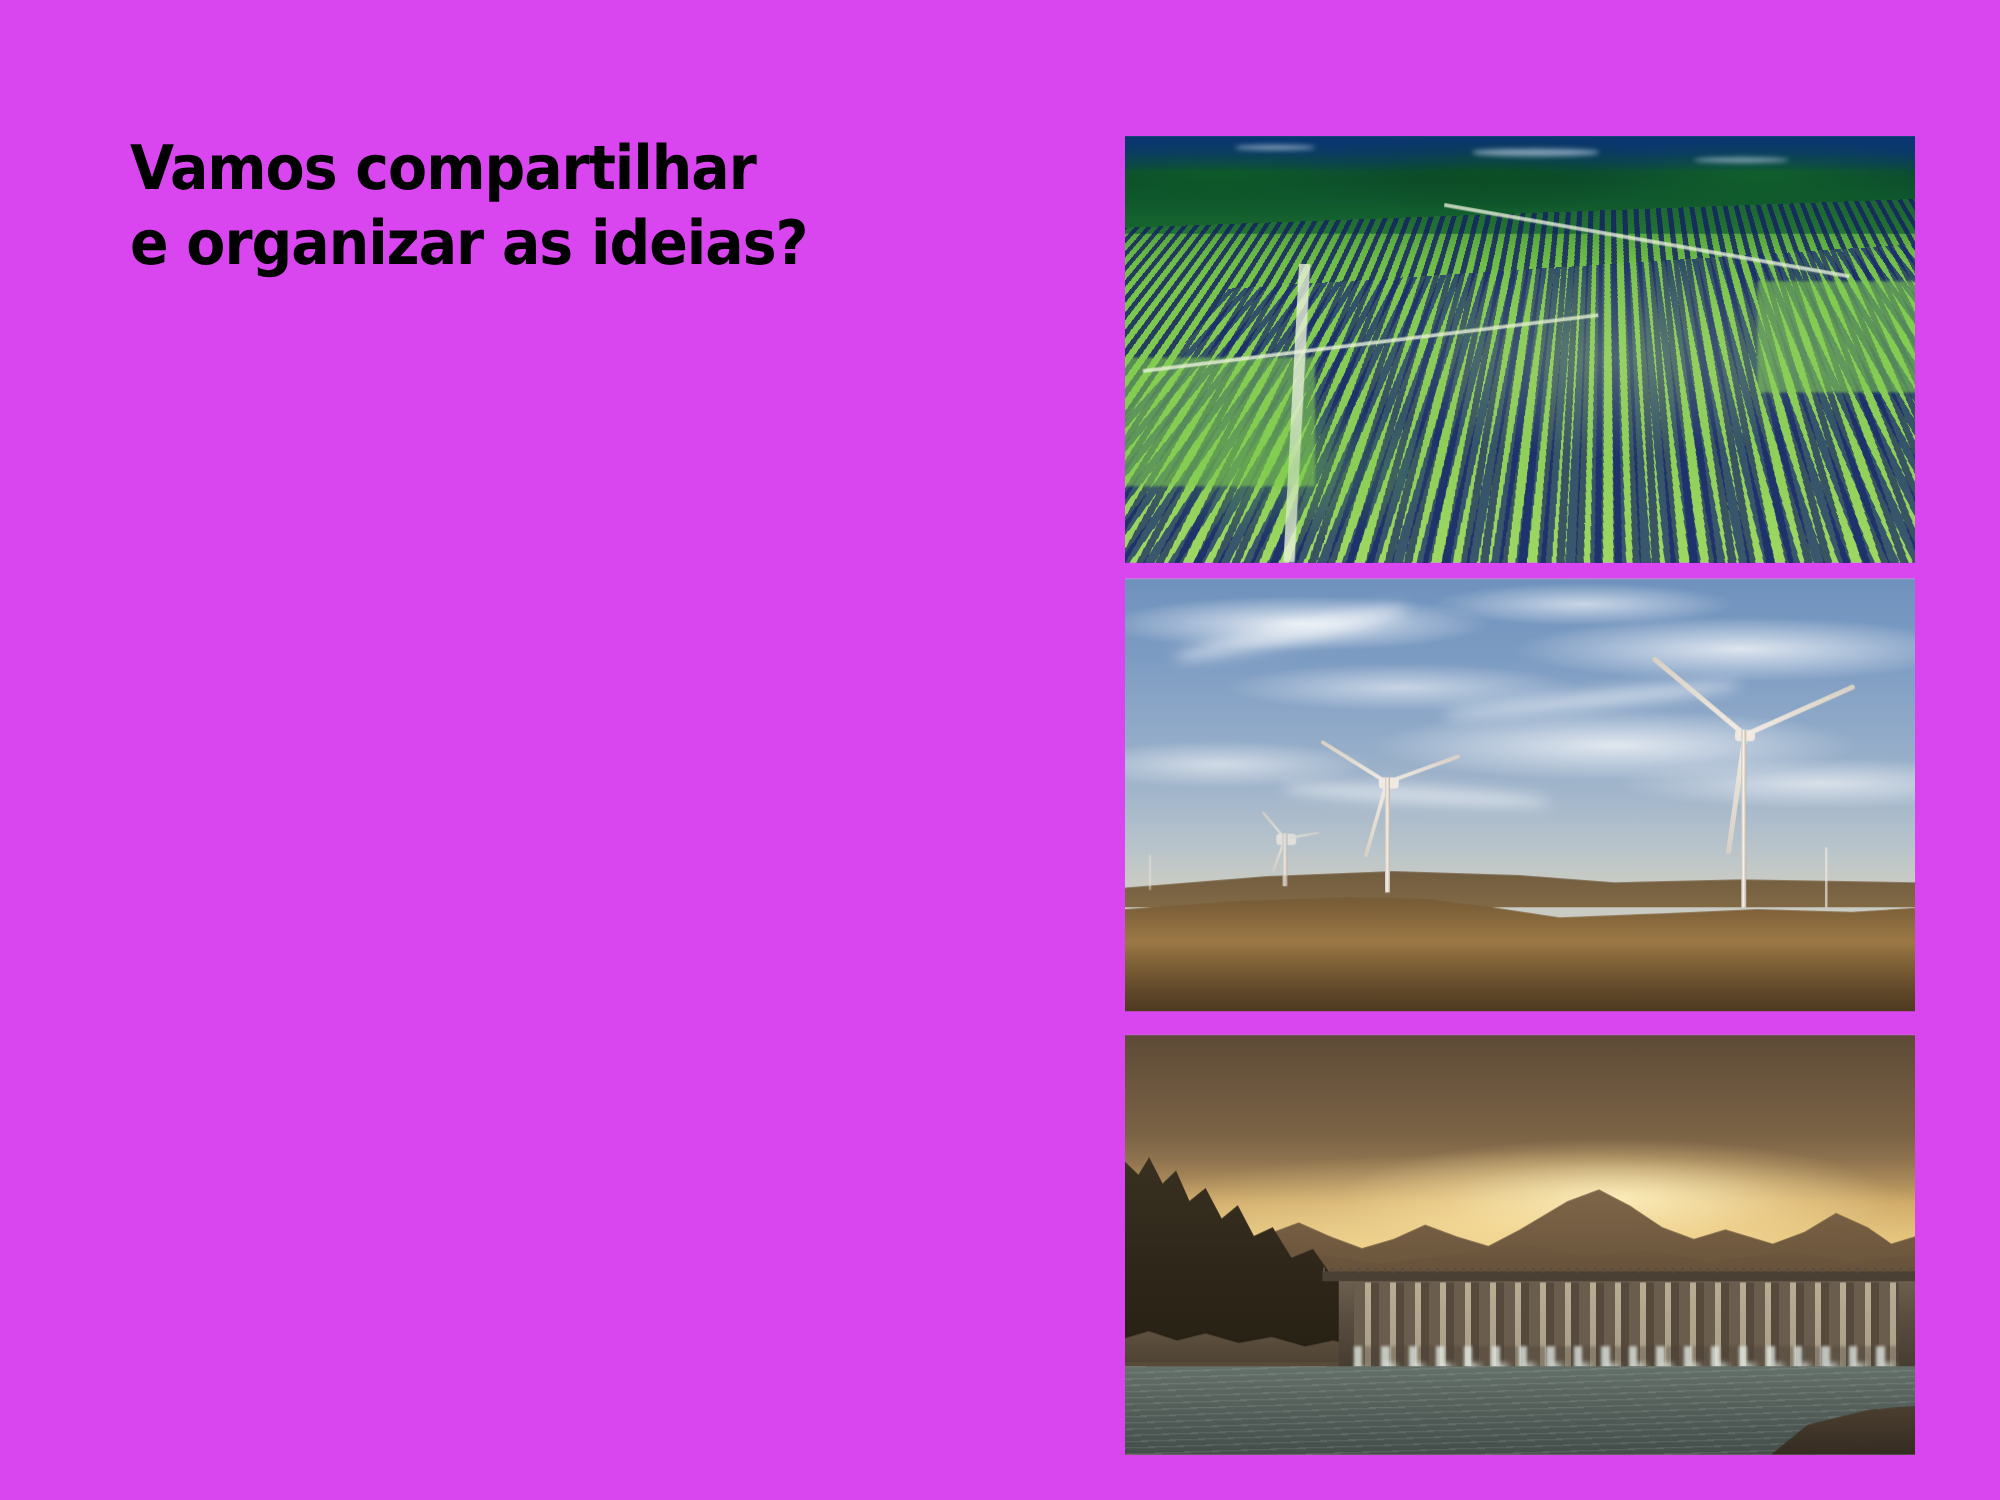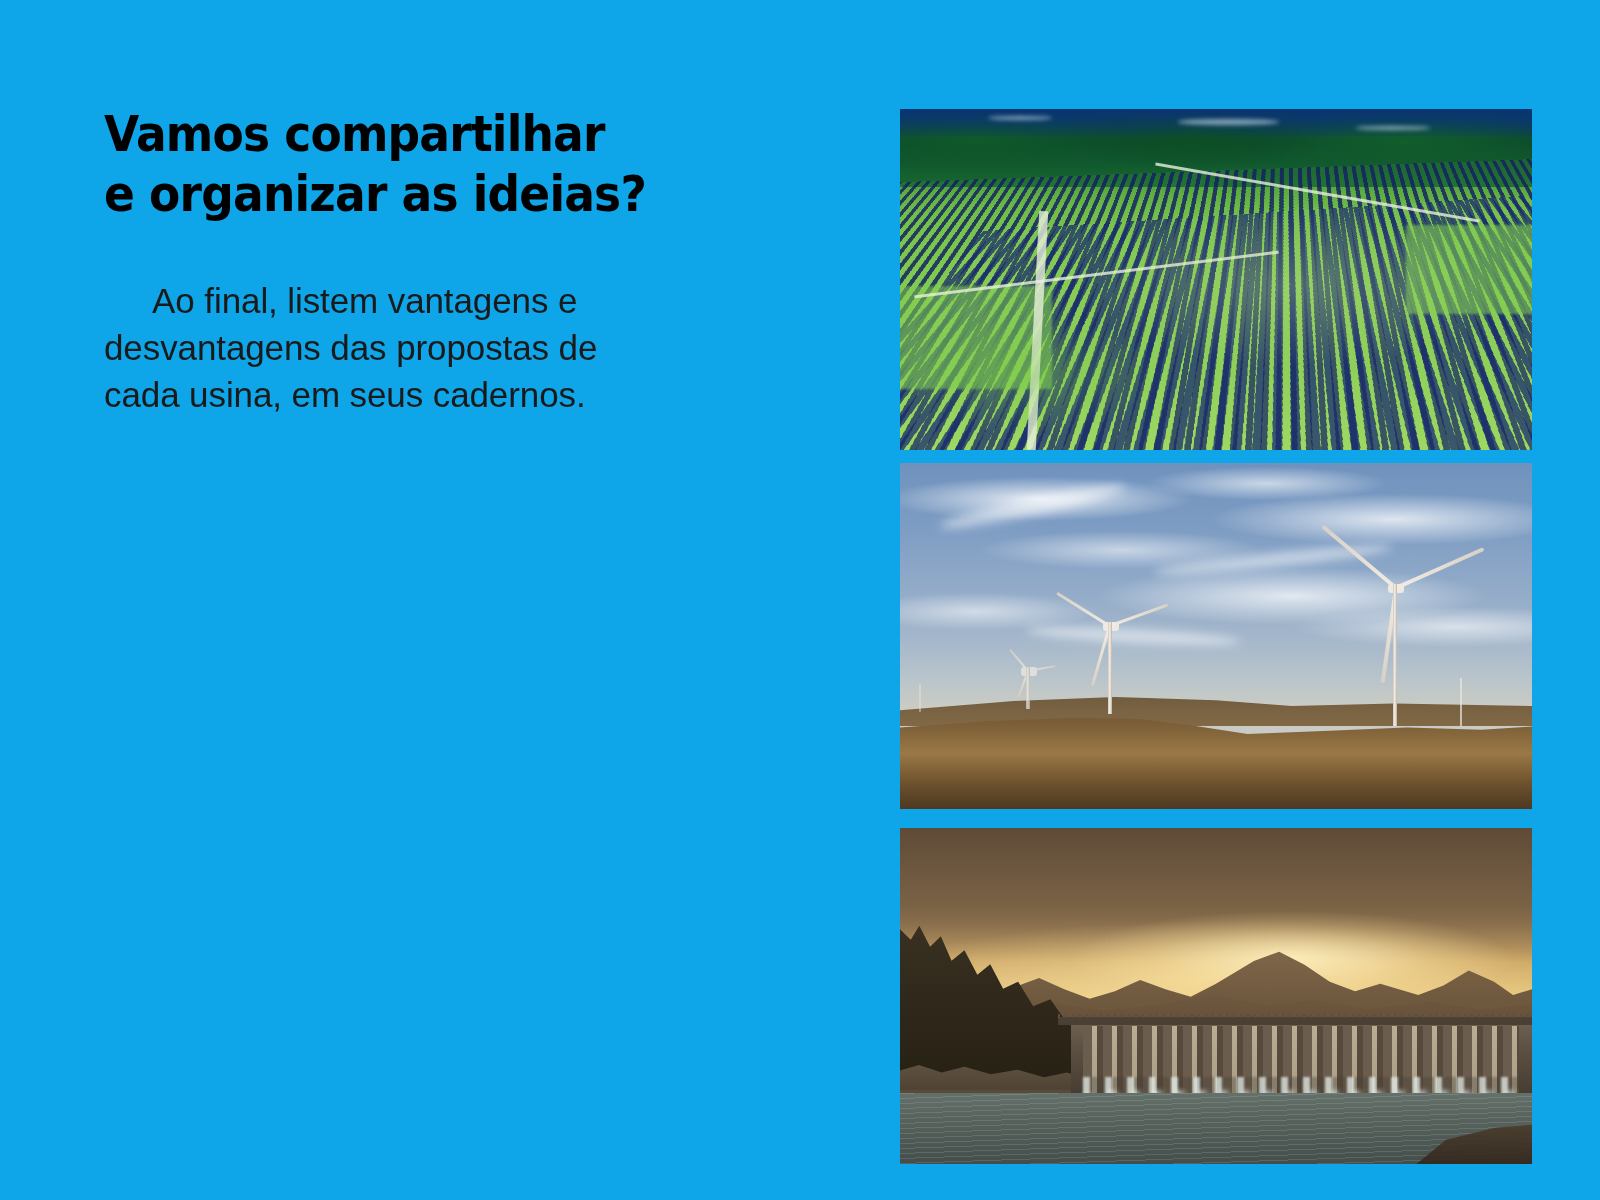--- a/index.html
+++ b/index.html
@@ -12,21 +12,21 @@
     width: 1600px;
     height: 1200px;
     overflow: hidden;
     font-family: "Liberation Sans", sans-serif;
     position: relative;
   }
 
   .slide {
     position: absolute;
     inset: 0;
-    background: #0ea5e9;
+    background: #d946ef;
   }
 
   
   .text-col {
     position: absolute;
     left: 104px;
     top: 105px;
     width: 640px;
   }
 
@@ -332,23 +332,20 @@
 <body>
 
 <div class="slide">
 
   <div class="text-col">
     <h1 class="slide-title">Vamos compartilhar
 e organizar as ideias?</h1>
 
 
 
-    <p class="body-block">&nbsp;&nbsp;&nbsp;&nbsp;&nbsp;Ao final, listem vantagens e
-desvantagens das propostas de
-cada usina, em seus cadernos.</p>
   </div>
 
   <figure class="photo photo-1">
     <div class="scene solar">
       <div class="forest"></div>
       <div class="horizon-haze"></div>
       <div class="cloudstreak" style="left:44%;top:3%;width:16%;height:1.6%;"></div>
       <div class="cloudstreak" style="left:72%;top:5%;width:12%;height:1.2%;"></div>
       <div class="cloudstreak" style="left:14%;top:2%;width:10%;height:1.1%;"></div>
       <div class="panels"></div>

